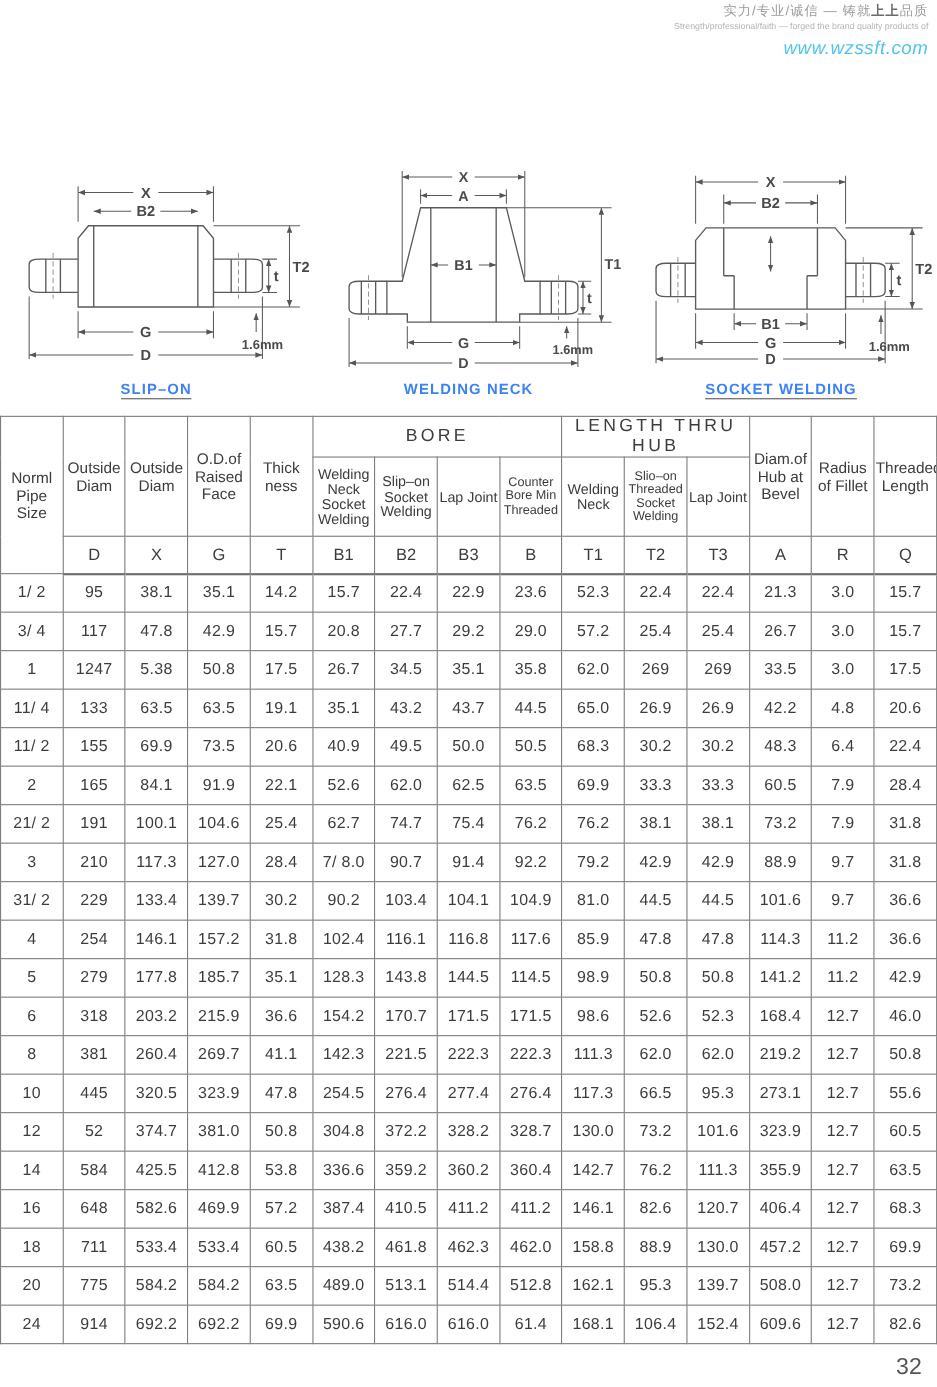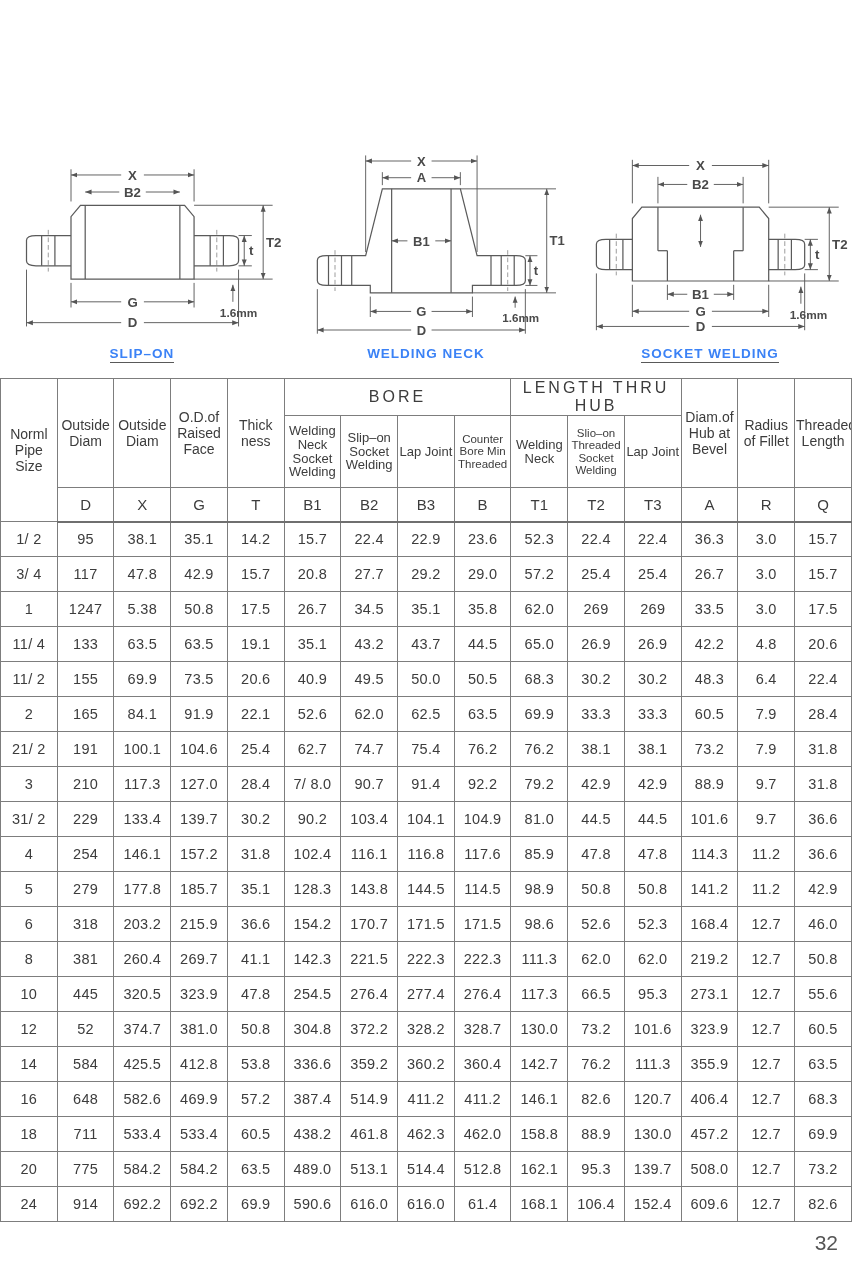--- a/index.html
+++ b/index.html
@@ -50,20 +50,25 @@
   tr.letters-row td { font-size:15px; border-bottom:2px solid #6f6f6f; }
   tbody td { font-size:14.5px; letter-spacing:0.3px; }
   
   .page-number { position:absolute; right:14px; bottom:6px; font-size:21px; color:#555; }
 </style>
 </head>
 <body>
 
 <div class="page">
 
+  <div class="masthead">
+    <div class="tagline-cn"><span>实力/专业/诚信 — 铸就</span><span class="brand">上上</span><span>品质</span></div>
+    <div class="tagline-en">Strength/professional/faith — forged the brand quality products of</div>
+    <div class="website">www.wzssft.com</div>
+  </div>
 
 
   <div class="diagrams">
 
     <div class="fig">
       <svg width="284" height="195" viewBox="0 0 300 205">
         <defs>
           <marker id="ah1" viewBox="0 0 10 10" refX="9" refY="5" markerWidth="7.5" markerHeight="7.5" orient="auto-start-reverse">
             <path d="M0,1.5 L9,5 L0,8.5 Z" fill="#555"></path>
           </marker>
@@ -306,21 +311,21 @@
           <td>38.1</td>
           <td>35.1</td>
           <td>14.2</td>
           <td>15.7</td>
           <td>22.4</td>
           <td>22.9</td>
           <td>23.6</td>
           <td>52.3</td>
           <td>22.4</td>
           <td>22.4</td>
-          <td>36.3</td>
+          <td>21.3</td>
           <td>3.0</td>
           <td>15.7</td>
         </tr>
         <tr>
           <td>3/ 4</td>
           <td>117</td>
           <td>47.8</td>
           <td>42.9</td>
           <td>15.7</td>
           <td>20.8</td>
@@ -572,21 +577,21 @@
           <td>12.7</td>
           <td>63.5</td>
         </tr>
         <tr>
           <td>16</td>
           <td>648</td>
           <td>582.6</td>
           <td>469.9</td>
           <td>57.2</td>
           <td>387.4</td>
-          <td>514.9</td>
+          <td>410.5</td>
           <td>411.2</td>
           <td>411.2</td>
           <td>146.1</td>
           <td>82.6</td>
           <td>120.7</td>
           <td>406.4</td>
           <td>12.7</td>
           <td>68.3</td>
         </tr>
         <tr>

